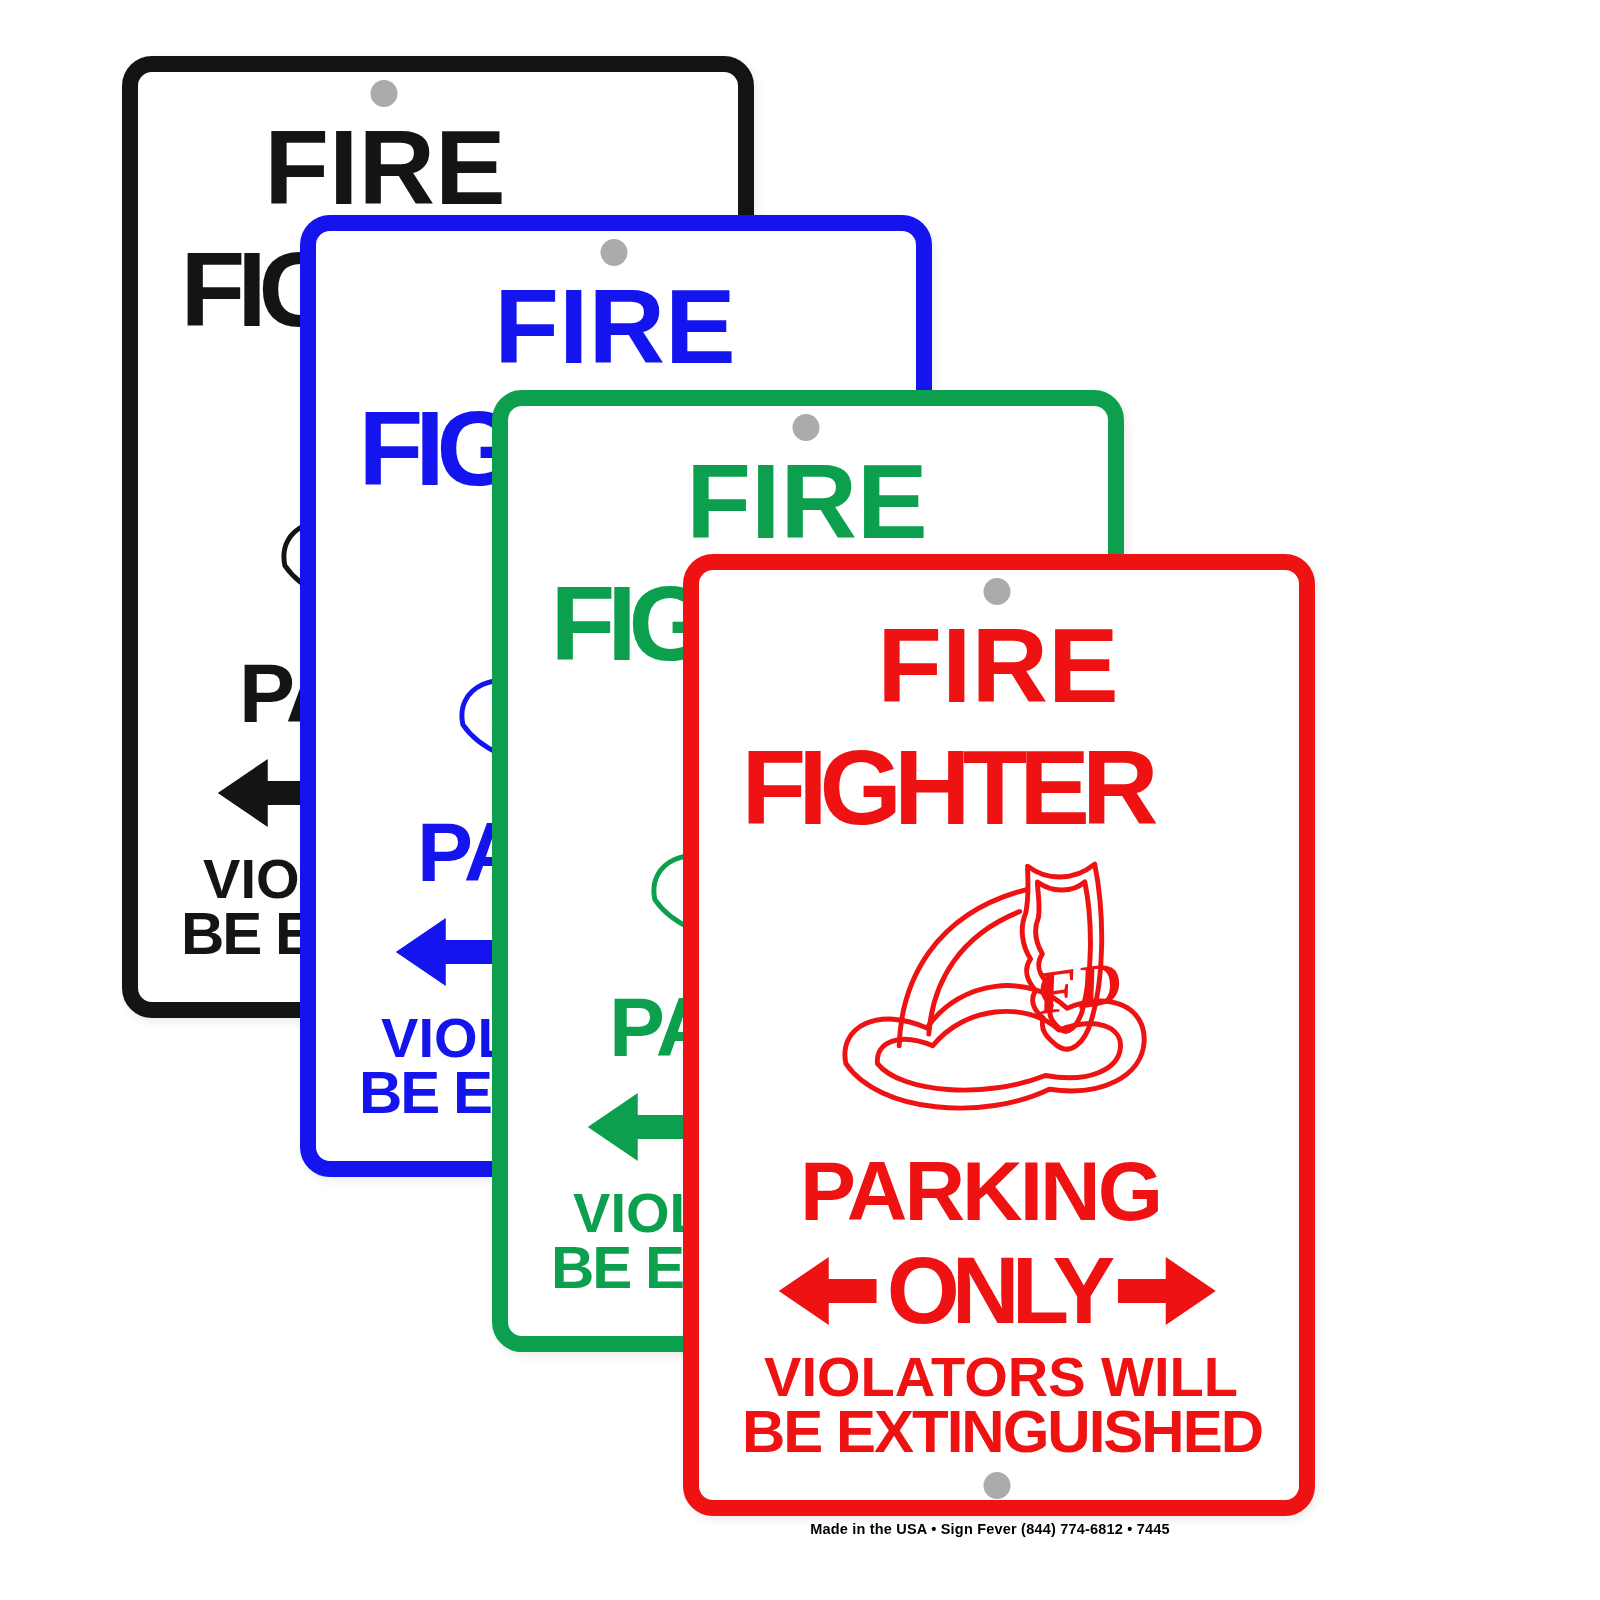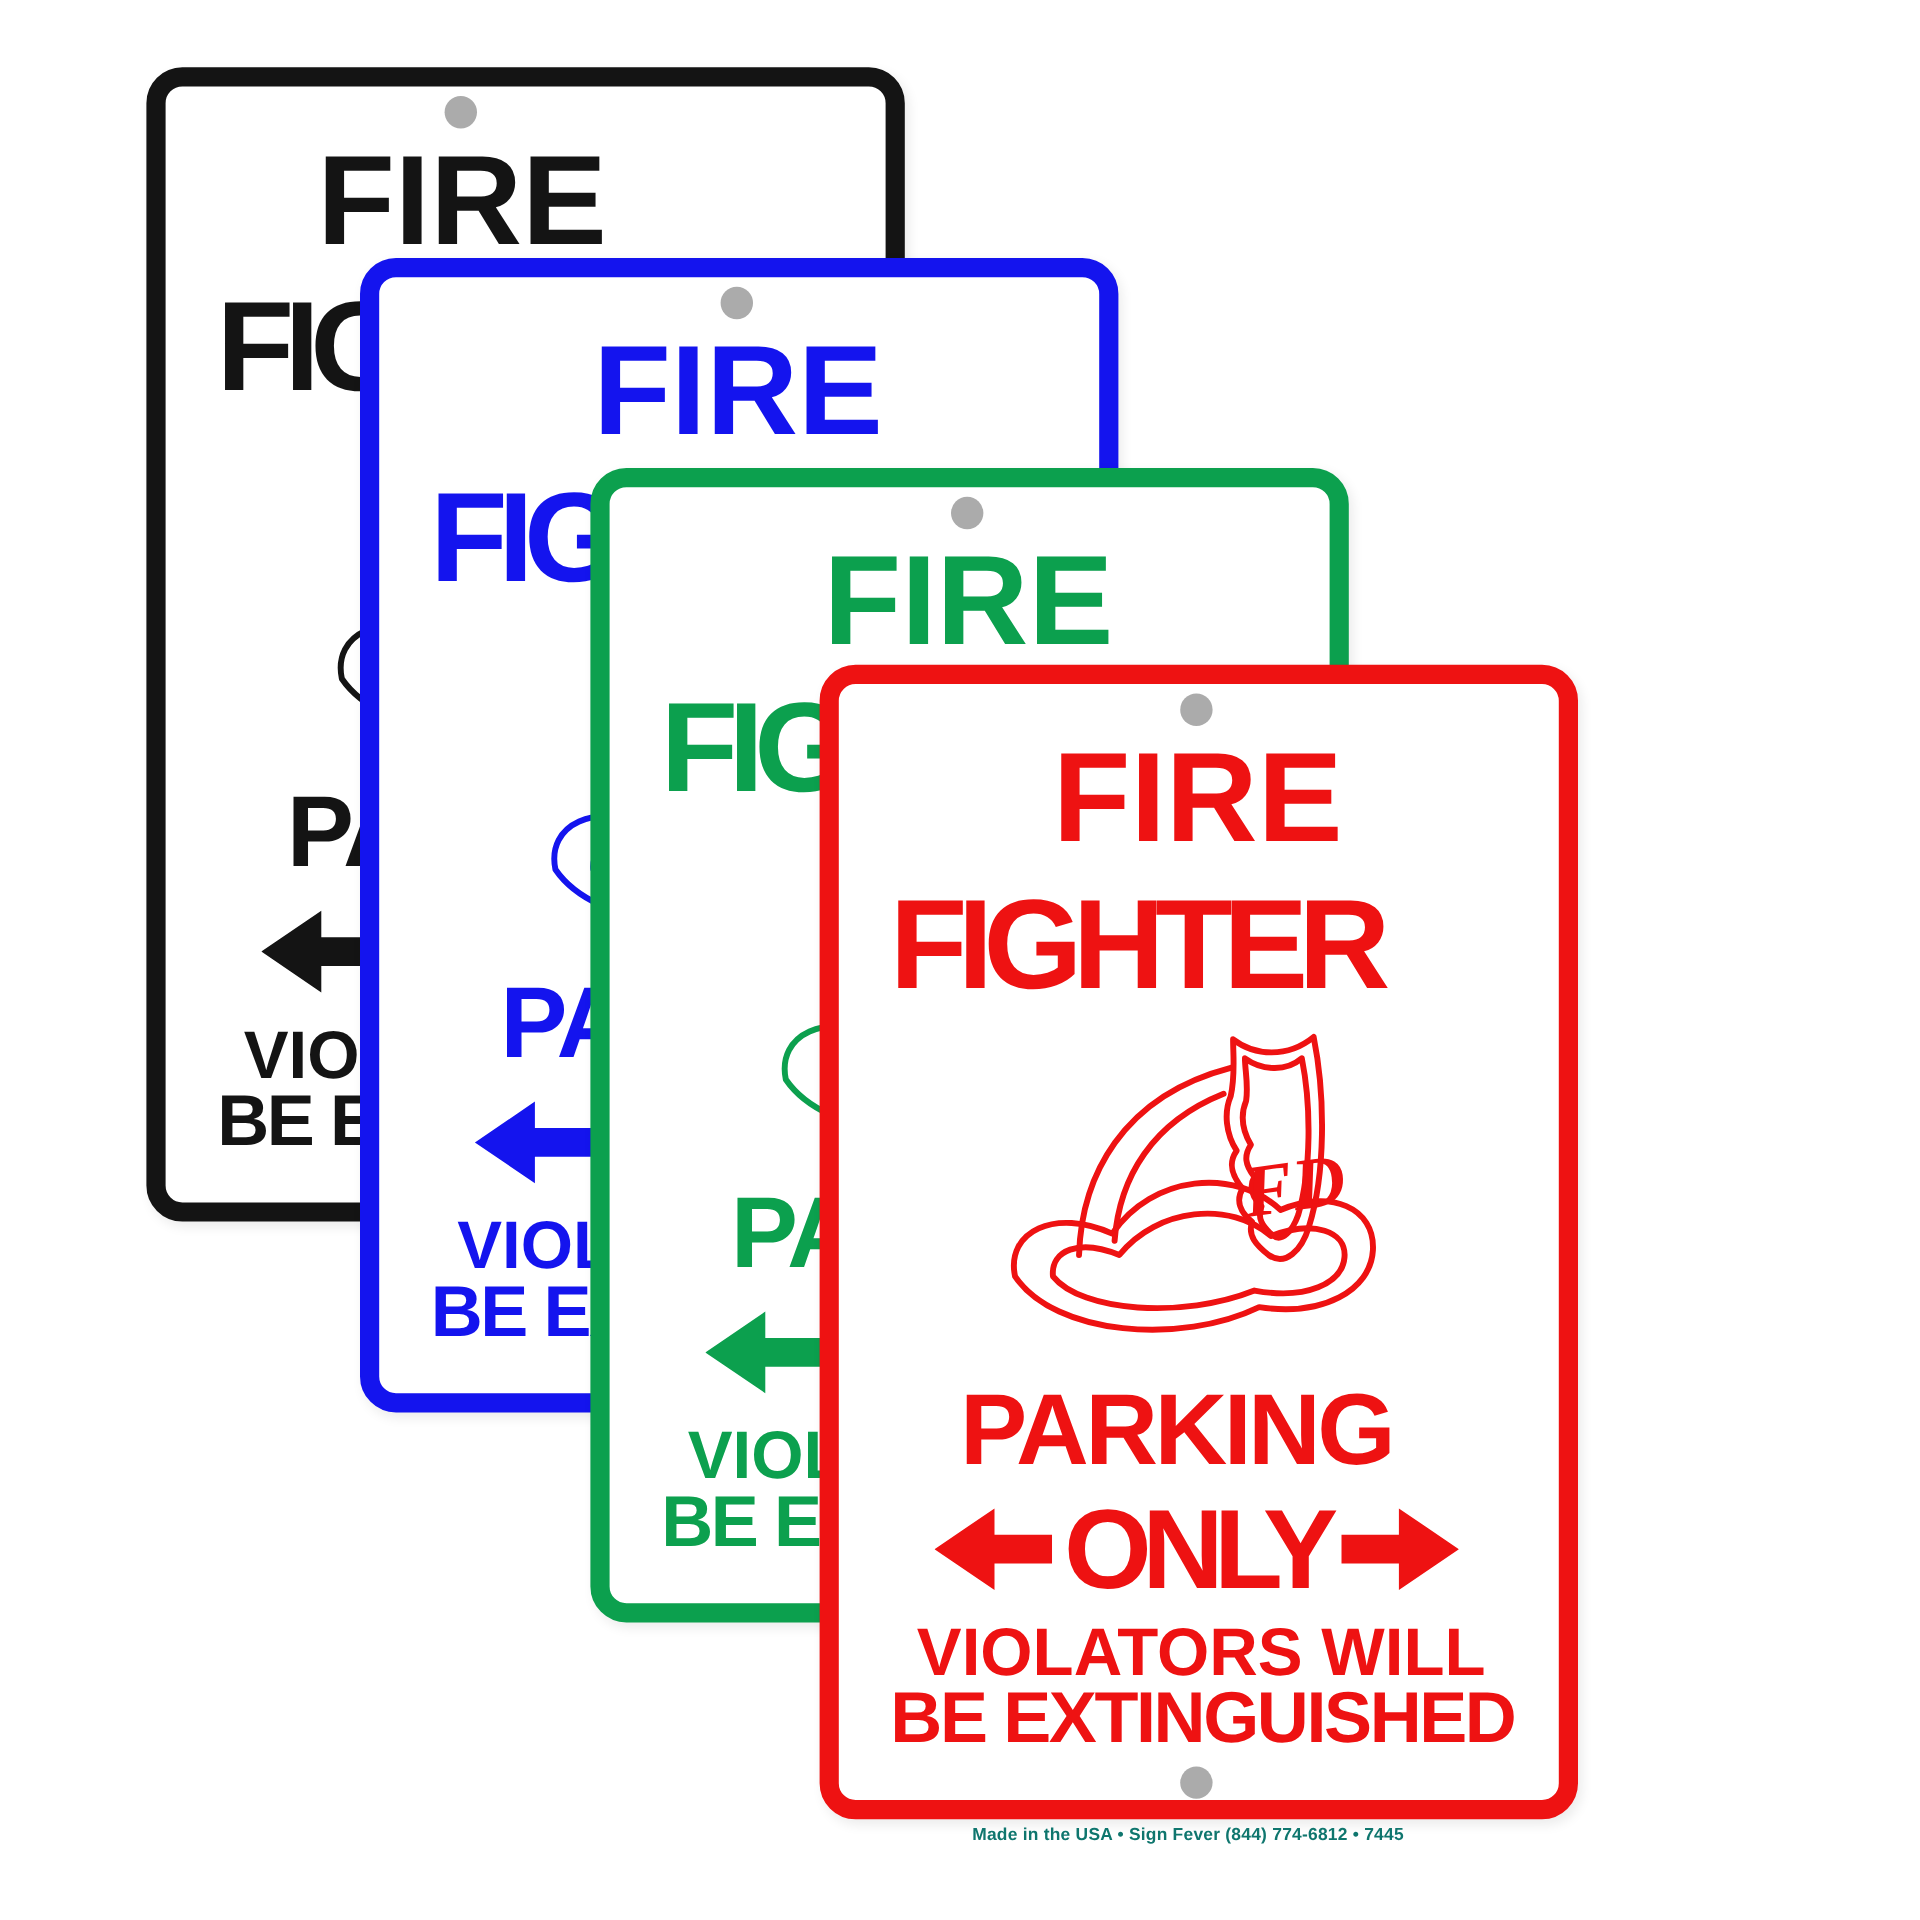--- a/index.html
+++ b/index.html
@@ -36,21 +36,21 @@
   
   .s0 .hole-top{--sx:-52px;}
   .s0 .row-title1{--sx:-52px;}
   
   .s0{left:122px;top:56px;}
   .s1{left:300px;top:215px;}
   .s2{left:492px;top:390px;}
   .s3{left:683px;top:554px;}
   .fine-print{
     position:absolute;left:990px;top:1521px;transform:translateX(-50%);
-    font-size:14.5px;font-weight:700;color:#0f766e;white-space:nowrap;letter-spacing:0.2px;
+    font-size:14.5px;font-weight:700;color:#000000;white-space:nowrap;letter-spacing:0.2px;
   }
   .arrow-svg{display:block;}
 </style>
 </head>
 <body>
 
 <div class="stage">
 
   <div class="sign s0" style="--c: #141414;">
     <div class="inner">

